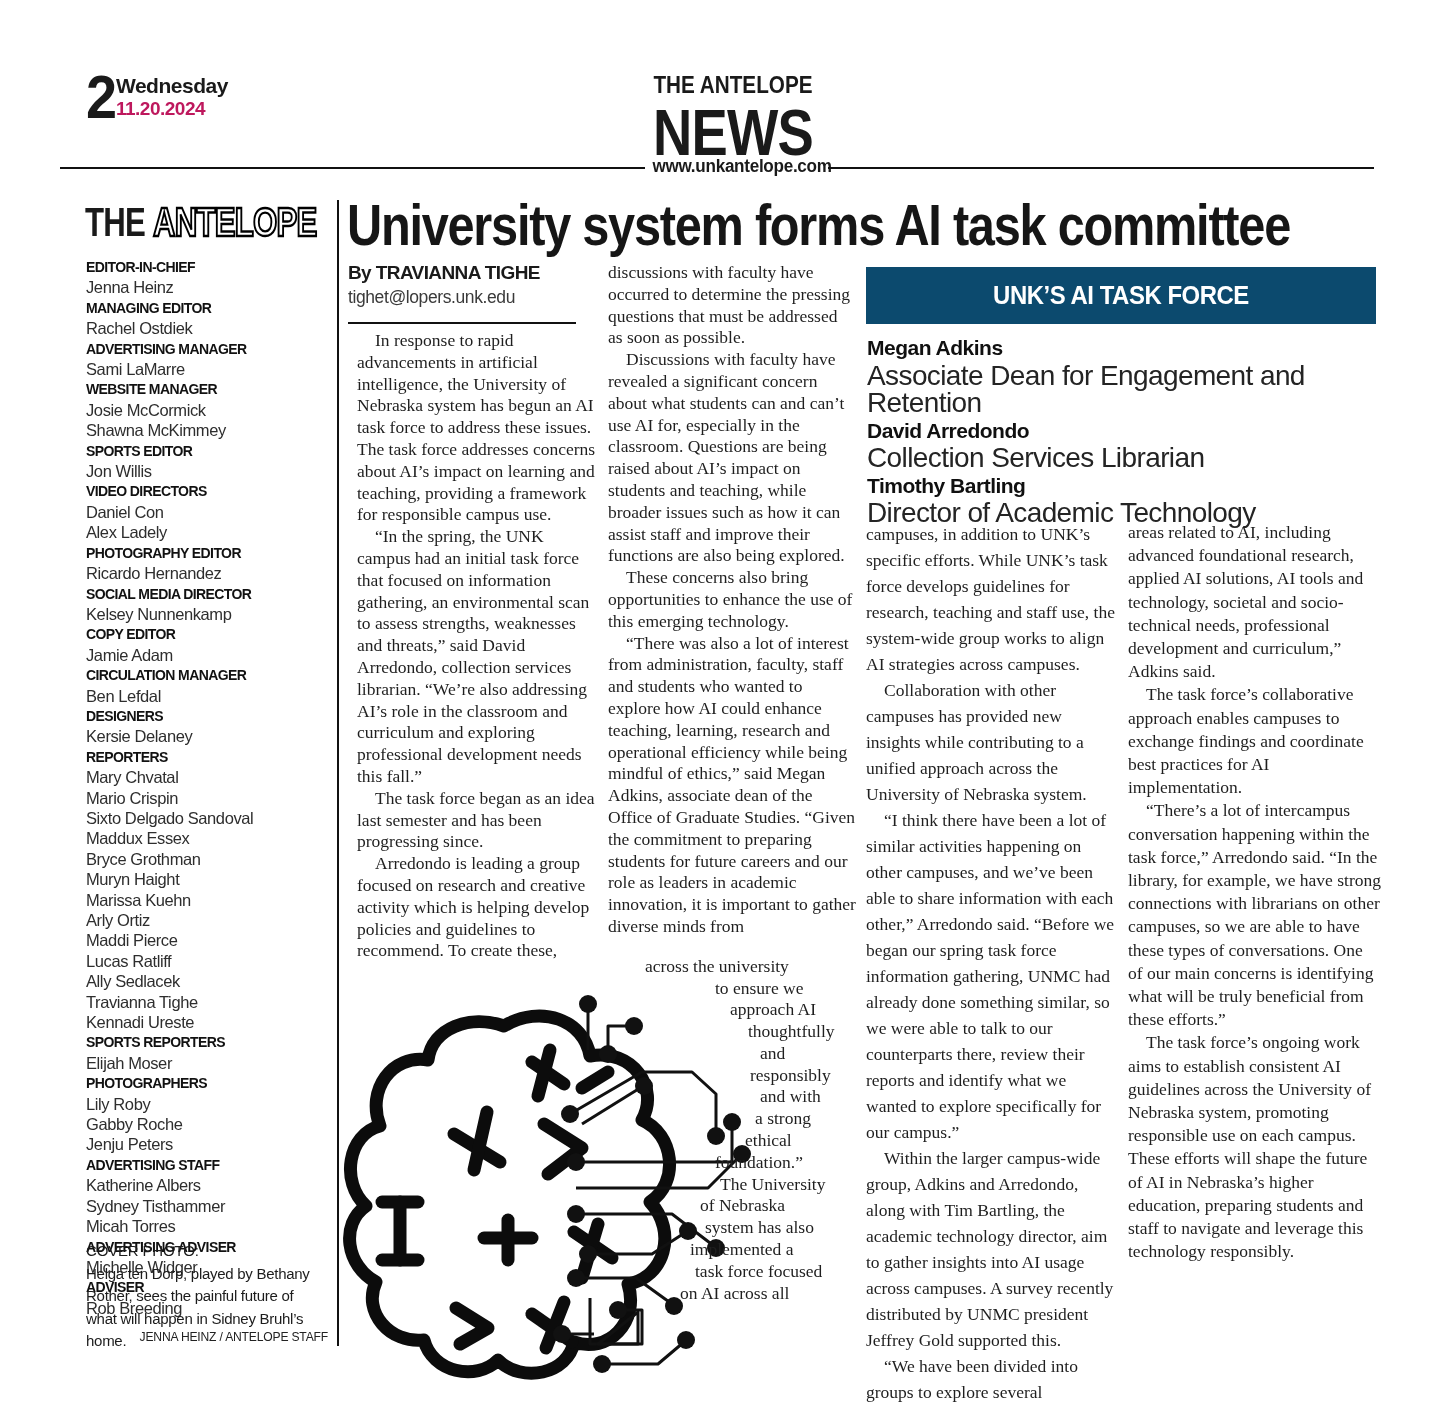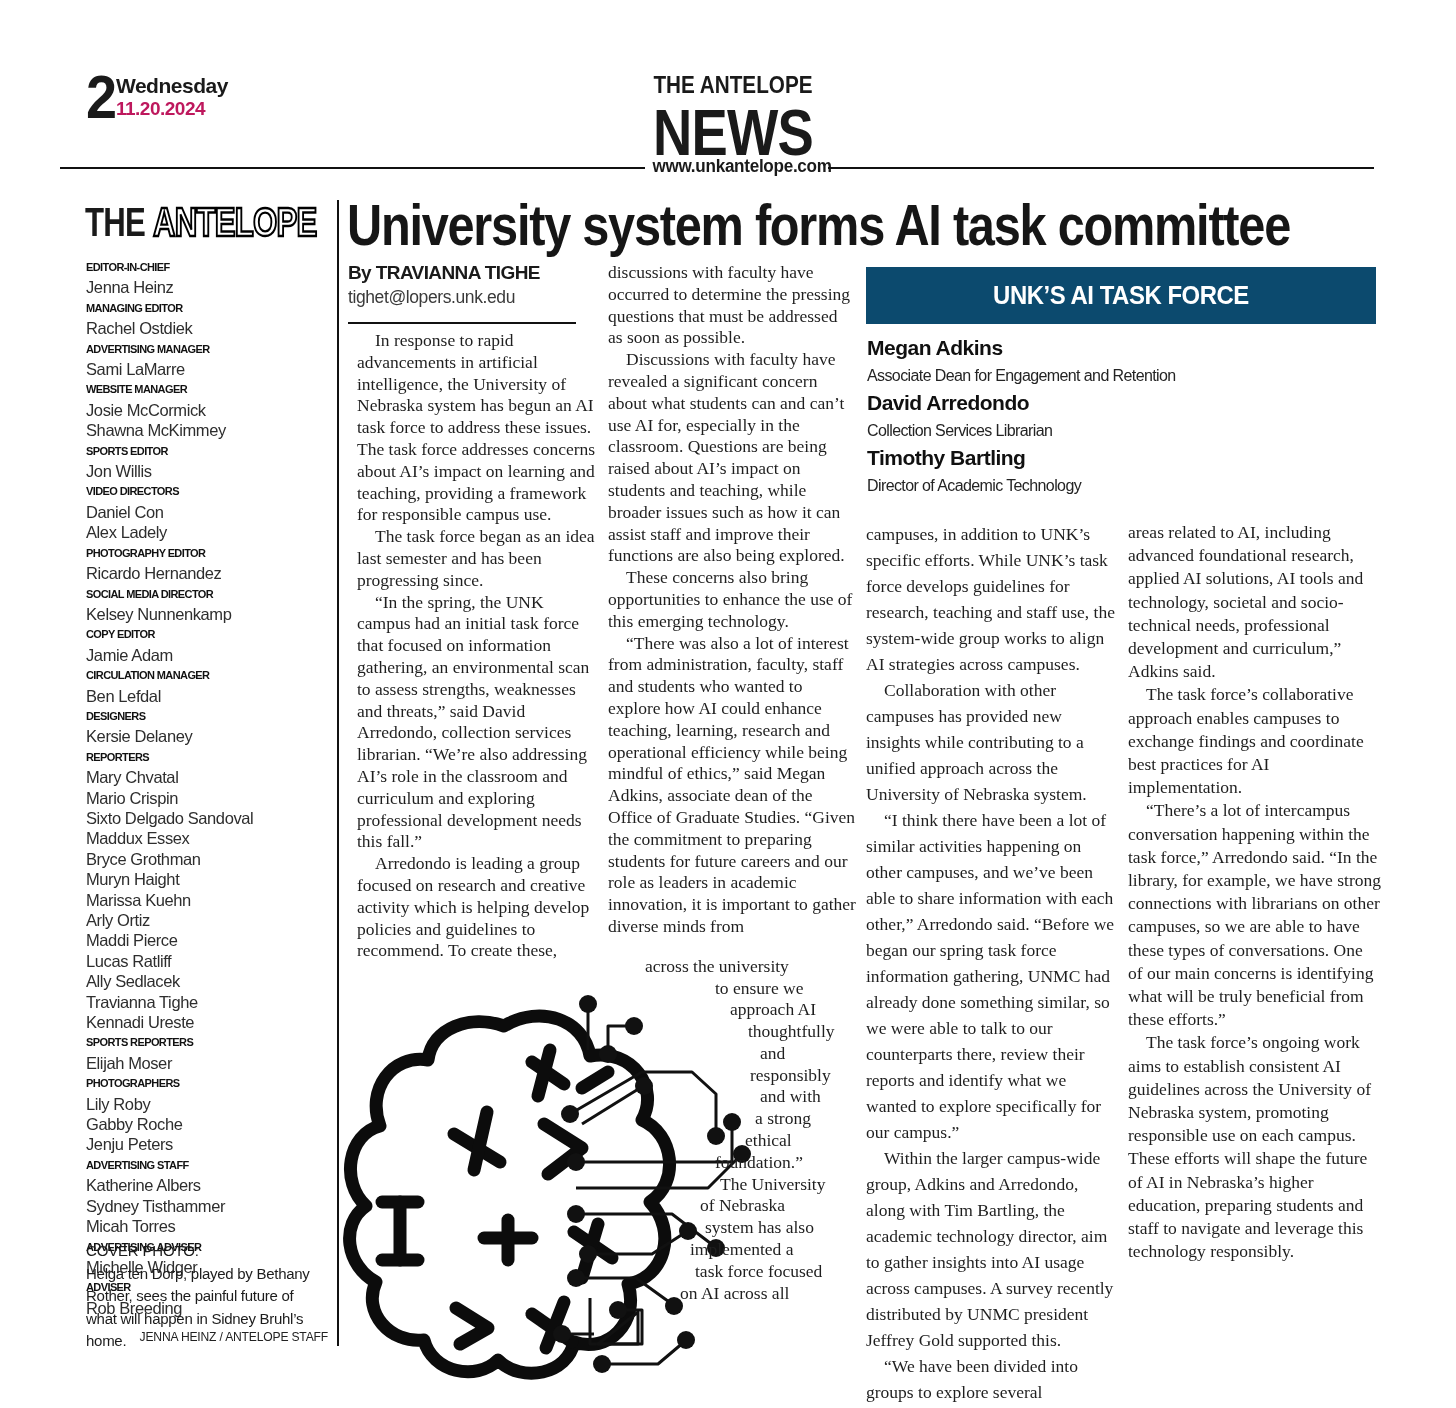--- a/index.html
+++ b/index.html
@@ -21,21 +21,21 @@
   .toprule.right{left:828px;width:546px;}
   .site{position:absolute;left:648px;top:156px;width:178px;text-align:center;
         font-size:18px;font-weight:bold;letter-spacing:-0.3px;transform:scaleX(.95);transform-origin:center top;}
 
   
   .masthead{position:absolute;left:85px;top:202px;font-size:40px;font-weight:bold;white-space:nowrap;
             letter-spacing:-1px;transform:scaleX(.78);transform-origin:left top;line-height:1;}
   .masthead .outline{color:#ffffff;-webkit-text-stroke:2.4px #000;}
   .vrule{position:absolute;left:337px;top:200px;width:2px;height:1146px;background:#111;}
   .staff{position:absolute;left:86px;top:257px;width:215px;line-height:20.4px;}
-  .staff .staff-role{font-size:11px;font-weight:bold;letter-spacing:-0.6px;color:#111;}
+  .staff .staff-role{font-size:14px;font-weight:bold;letter-spacing:-0.6px;color:#111;}
   .staff .staff-name{font-size:16.5px;letter-spacing:-0.4px;color:#2e2e2e;}
   .cover{position:absolute;left:86px;top:1240px;width:242px;font-size:15.5px;letter-spacing:-0.3px;
          line-height:22.5px;color:#1c1c1c;transform:scaleX(.97);transform-origin:left top;}
   .cover .cover-label{letter-spacing:-0.2px;}
   .credit{position:absolute;left:86px;top:1330px;width:242px;text-align:right;font-size:12.5px;
           letter-spacing:-0.2px;color:#222;transform:scaleX(.97);transform-origin:right top;}
 
   
   .headline{position:absolute;left:347px;top:196px;width:1040px;font-size:58px;font-weight:bold;
             white-space:nowrap;letter-spacing:-1.5px;transform:scaleX(.84);transform-origin:left top;
@@ -72,21 +72,21 @@
   .wrap-line:nth-child(15){padding-left:87px;}
   .wrap-line:nth-child(16){padding-left:72px;}
 
   
   .tf-box{position:absolute;left:866px;top:267px;width:510px;height:57px;background:#0c4a6e;
           display:flex;align-items:center;justify-content:center;}
   .tf-title{color:#ffffff;font-size:26px;font-weight:bold;letter-spacing:-0.5px;
             transform:scaleX(.92);transform-origin:center center;}
   .tf-members{position:absolute;left:867px;top:334px;width:512px;line-height:27.5px;}
   .tf-name{font-size:21px;font-weight:bold;letter-spacing:-0.5px;color:#101010;}
-  .tf-role{font-size:16px;letter-spacing:-0.6px;color:#242424;}
+  .tf-role{font-size:28px;letter-spacing:-0.6px;color:#242424;}
 
   
   .illustration{position:absolute;left:336px;top:992px;width:432px;height:396px;z-index:1;}
 </style>
 </head>
 <body>
 
 <div id="page">
 
   <div class="pagenum">2</div>
@@ -164,22 +164,22 @@
   </div>
   <div class="credit">JENNA HEINZ / ANTELOPE STAFF</div>
 
   <div class="headline">University system forms AI task committee</div>
   <div class="byline">By TRAVIANNA TIGHE</div>
   <div class="email">tighet@lopers.unk.edu</div>
   <div class="byline-rule"></div>
 
   <div class="col" id="col1">
       <p>In response to rapid advancements in artificial intelligence, the University of Nebraska system has begun an AI task force to address these issues. The task force addresses concerns about AI’s impact on learning and teaching, providing a framework for responsible campus use.</p>
+      <p>“In the spring, the UNK campus had an initial task force that focused on information gathering, an environmental scan to assess strengths, weaknesses and threats,” said David Arredondo, collection services librarian. “We’re also addressing AI’s role in the classroom and curriculum and exploring professional development needs this fall.”</p>
       <p>The task force began as an idea last semester and has been progressing since.</p>
-      <p>“In the spring, the UNK campus had an initial task force that focused on information gathering, an environmental scan to assess strengths, weaknesses and threats,” said David Arredondo, collection services librarian. “We’re also addressing AI’s role in the classroom and curriculum and exploring professional development needs this fall.”</p>
       <p>Arredondo is leading a group focused on research and creative activity which is helping develop policies and guidelines to recommend. To create these,</p>
     </div>
   <div class="col" id="col2">
       <p class="cont">discussions with faculty have occurred to determine the pressing questions that must be addressed as soon as possible.</p>
       <p>Discussions with faculty have revealed a significant concern about what students can and can’t use AI for, especially in the classroom. Questions are being raised about AI’s impact on students and teaching, while broader issues such as how it can assist staff and improve their functions are also being explored.</p>
       <p>These concerns also bring opportunities to enhance the use of this emerging technology.</p>
       <p>“There was also a lot of interest from administration, faculty, staff and students who wanted to explore how AI could enhance teaching, learning, research and operational efficiency while being mindful of ethics,” said Megan Adkins, associate dean of the Office of Graduate Studies. “Given the commitment to preparing students for future careers and our role as leaders in academic innovation, it is important to gather diverse minds from</p>
       <div id="col2-wrap">
         <div class="wrap-line">across the university</div>
         <div class="wrap-line">to ensure we</div>

